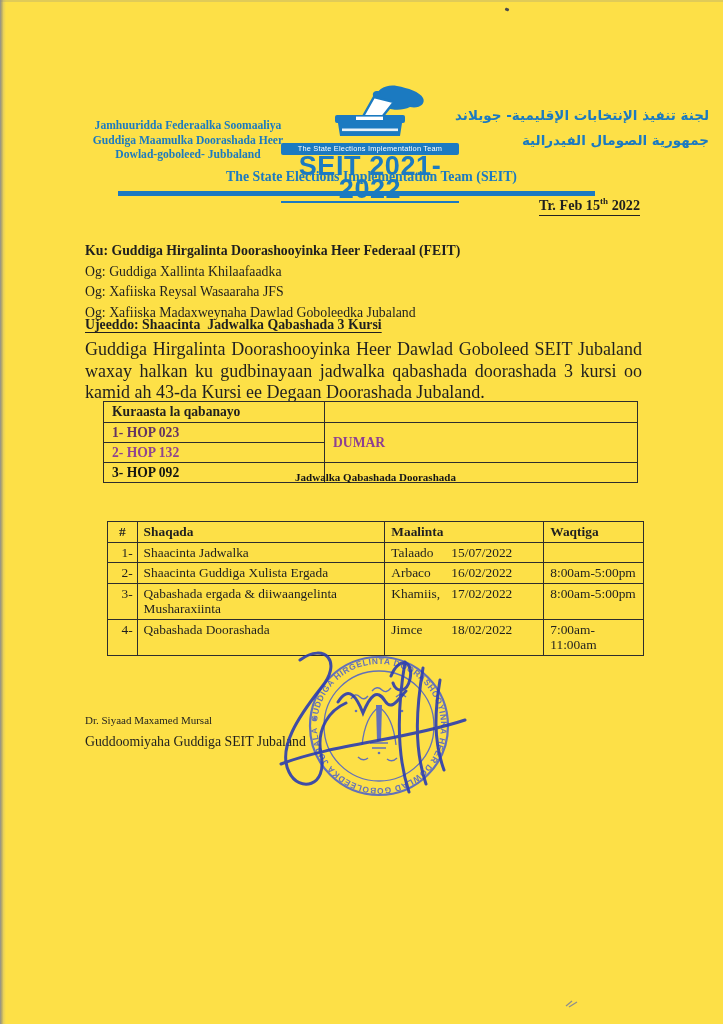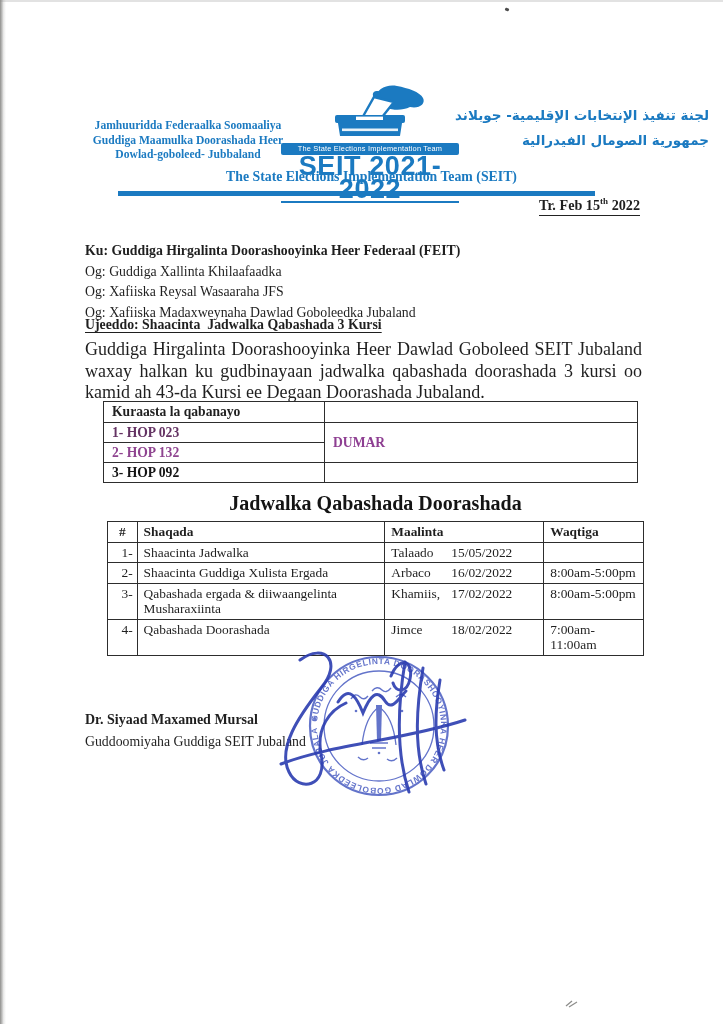--- a/index.html
+++ b/index.html
@@ -1,16 +1,16 @@
 <!DOCTYPE html>
 <html><head>
 <meta charset="utf-8">
 <style>
   html,body{margin:0;padding:0;background:#e9e9e7;}
-  .page{position:relative;width:723px;height:1024px;margin:0 auto;background:#ffffff;
+  .page{position:relative;width:723px;height:1024px;margin:0 auto;background:#fde047;
         font-family:"Liberation Serif","DejaVu Serif",serif;color:#1f1f1f;overflow:hidden;}
   
   .scan-edge-left{position:absolute;left:0;top:0;bottom:0;width:6px;
     background:linear-gradient(90deg,#8f8f8d 0%,rgba(130,130,128,.55) 30%,rgba(160,160,158,.22) 60%,rgba(160,160,158,0) 100%);}
   .scan-edge-top{position:absolute;left:0;top:0;right:0;height:2px;background:rgba(140,140,138,.25);}
   .speck{position:absolute;left:505px;top:8px;width:4px;height:3px;background:#4c4c4c;border-radius:1px;transform:rotate(18deg);}
   .smudge{position:absolute;left:565px;top:999px;width:14px;height:9px;}
   
   .hdr-left{position:absolute;left:84px;top:119px;width:208px;text-align:center;
     font-weight:bold;font-size:11.6px;line-height:14.5px;color:#1b7ac1;}
@@ -36,36 +36,36 @@
   .seats-table{position:absolute;left:103px;top:401px;border-collapse:collapse;}
   .seats-table td{border:1.7px solid #2d2d2d;font-weight:bold;font-size:13.6px;padding:0 8px;height:19px;vertical-align:middle;}
   .seats-table tr.hdr td{height:20px;}
   .st-left{width:204px;}
   .st-right{width:296px;}
   .c-p1{color:#643363;margin-top:36px;}
   .c-p2{color:#8f4490;}
   .c-blk{color:#141414;}
   .dumar{vertical-align:top;padding-top:1px;padding-left:64px;color:#8e3f92;font-size:14px;margin-left:32px;}
   
-  .sched-title{position:absolute;left:107px;top:492px;width:537px;text-align:center;font-weight:bold;font-size:20px;color:#141414;}
+  .sched-title{position:absolute;left:107px;top:471px;width:537px;text-align:center;font-weight:bold;font-size:11px;color:#141414;}
   .sched-table{position:absolute;left:107px;top:521px;width:537px;border-collapse:collapse;table-layout:fixed;}
   .sched-table th,.sched-table td{border:1.7px solid #2d2d2d;font-size:13.4px;line-height:15.5px;
     padding:2px 6px;vertical-align:top;text-align:left;}
   .sched-table th{font-weight:bold;}
   .col-num{width:27px;}
   .col-task{width:226px;}
   .col-day{width:145px;}
   .col-time{width:91px;}
   th.num{text-align:center;}
   td.num{text-align:right;padding-right:4px;}
   .day{display:inline-block;min-width:60px;}
   tr.last td{height:30px;}
   
   .sig-block{position:absolute;left:85px;top:709px;font-size:13.8px;line-height:22px;z-index:1;}
-  .sig-name{font-weight:bold;font-size:14px;}
+  .sig-name{font-weight:normal;font-size:11px;}
   .stamp{position:absolute;left:305px;top:651px;width:148px;height:150px;z-index:2;opacity:.9;}
   .signature-svg{position:absolute;left:253px;top:640px;width:232px;height:178px;z-index:3;}
 </style>
 </head>
 <body>
 
 <div class="page">
   <div class="scan-edge-left"></div>
   <div class="scan-edge-top"></div>
   <div class="speck"></div>
@@ -147,21 +147,21 @@
     <tbody>
         <tr>
       <th class="num">#</th>
       <th>Shaqada</th>
       <th>Maalinta</th>
       <th>Waqtiga</th>
     </tr>
     <tr>
       <td class="num">1-</td>
       <td>Shaacinta Jadwalka</td>
-      <td><span class="day">Talaado</span><span>15/05/2022</span></td>
+      <td><span class="day">Talaado</span><span>15/07/2022</span></td>
       <td></td>
     </tr>
     <tr>
       <td class="num">2-</td>
       <td>Shaacinta Guddiga Xulista Ergada</td>
       <td><span class="day">Arbaco</span><span>16/02/2022</span></td>
       <td>8:00am-5:00pm</td>
     </tr>
     <tr>
       <td class="num">3-</td>

